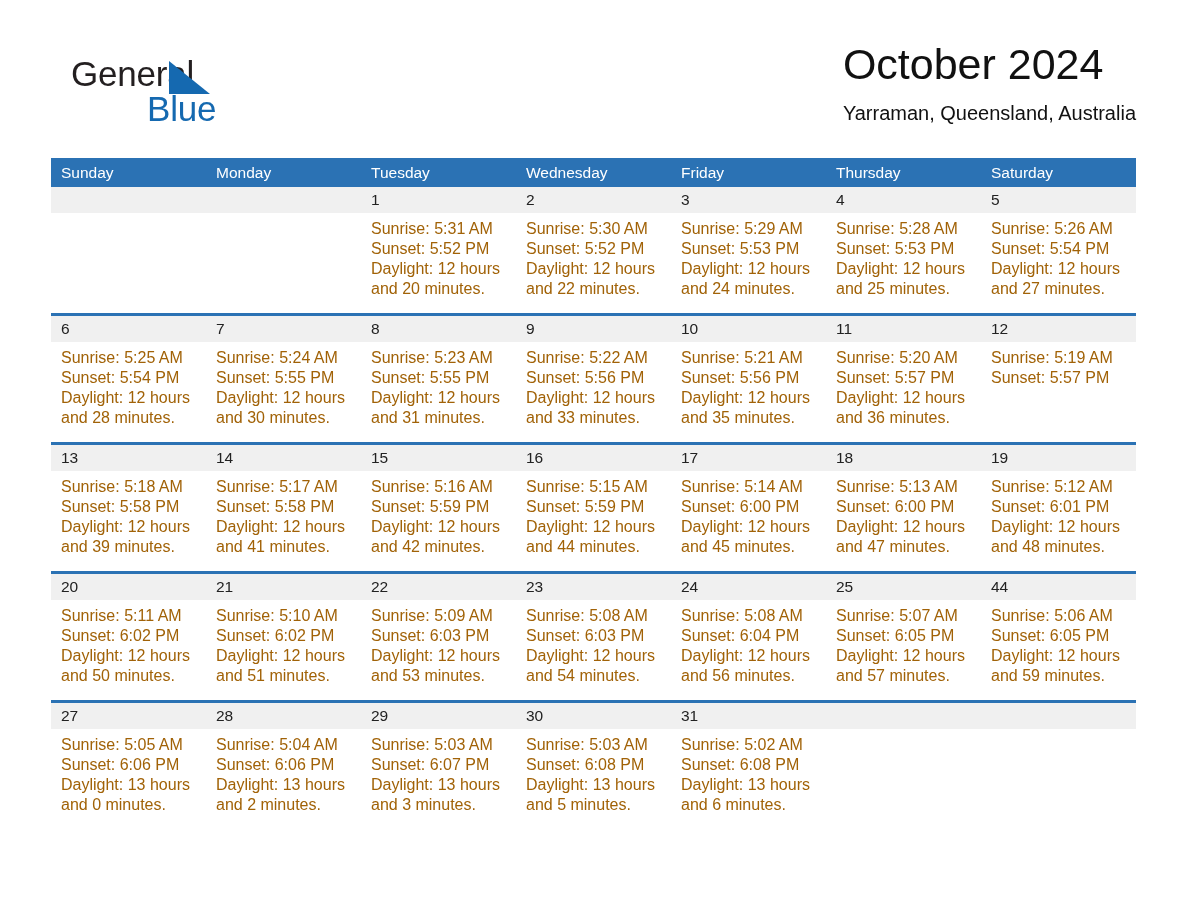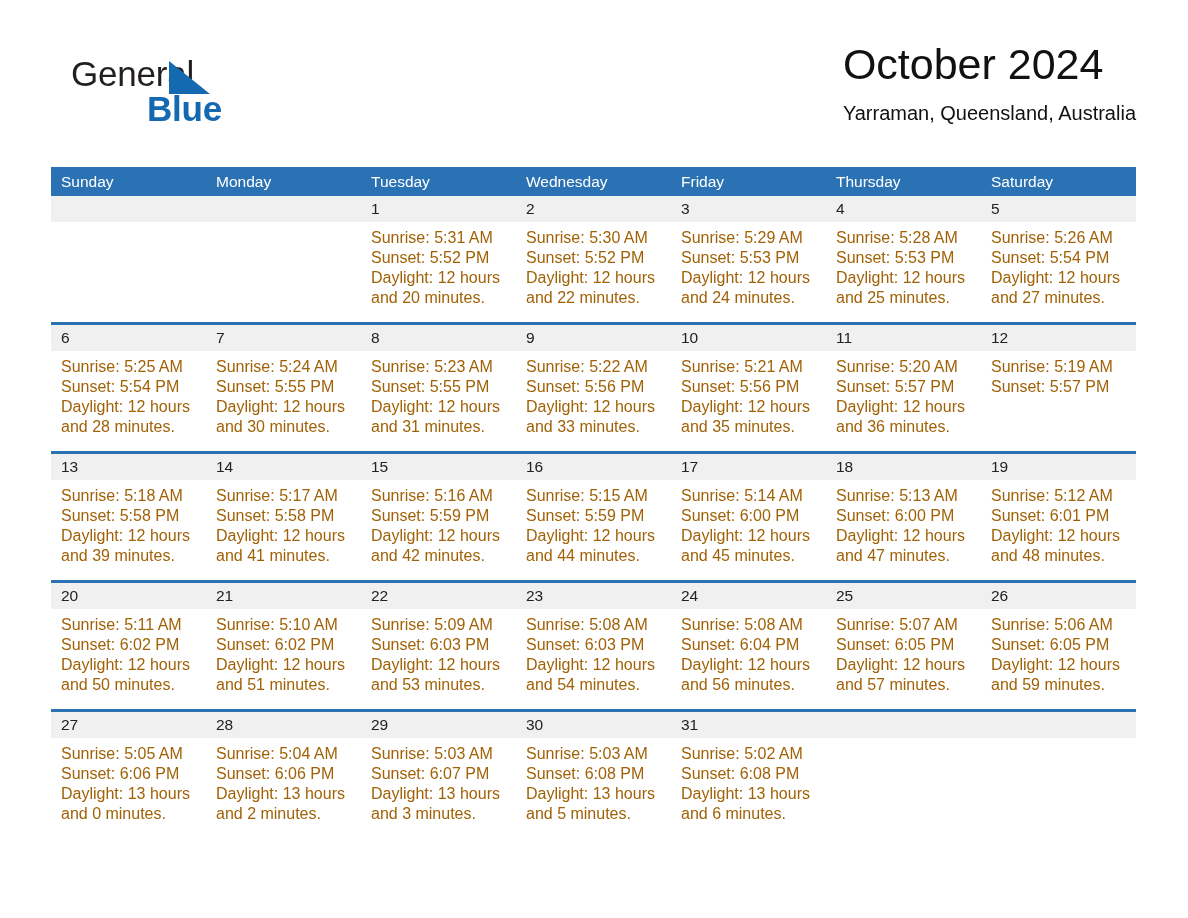--- a/index.html
+++ b/index.html
@@ -58,21 +58,21 @@
     border-top: 33px solid transparent;
   }
   .brand-line2 {
     position: absolute;
     left: 76px;
     top: 35px;
     font-size: 35px;
     line-height: 40px;
     letter-spacing: -0.2px;
     color: #1569b0;
-    font-weight: 700;
+    font-weight: 400;
     white-space: nowrap;
   }
 
   .titles {
     position: absolute;
     right: 0;
     top: 0;
     text-align: left;
   }
   .cal-title {
@@ -95,21 +95,20 @@
   .calendar {
     position: absolute;
     left: 51px;
     top: 158px;
     width: 1085px;
   }
   .weekdays {
     display: flex;
     background: #2b72b4;
     height: 29px;
-    margin-top: 9px;
   }
   .weekday {
     flex: 1 1 0;
     color: #ffffff;
     font-size: 15.5px;
     line-height: 29px;
     padding-left: 10px;
     box-sizing: border-box;
     white-space: nowrap;
     overflow: hidden;
@@ -404,21 +403,21 @@
           </div>
           <div class="daycell">
             <div class="daynum">25</div>
             <div class="details">
               <div>Sunrise: 5:07 AM</div>
               <div>Sunset: 6:05 PM</div>
               <div class="daylight-wrap">Daylight: 12 hours and 57 minutes.</div>
             </div>
           </div>
           <div class="daycell">
-            <div class="daynum">26</div>
+            <div class="daynum">44</div>
             <div class="details">
               <div>Sunrise: 5:06 AM</div>
               <div>Sunset: 6:05 PM</div>
               <div class="daylight-wrap">Daylight: 12 hours and 59 minutes.</div>
             </div>
           </div>
         </div>
         <div class="week">
           <div class="daycell">
             <div class="daynum">27</div>

